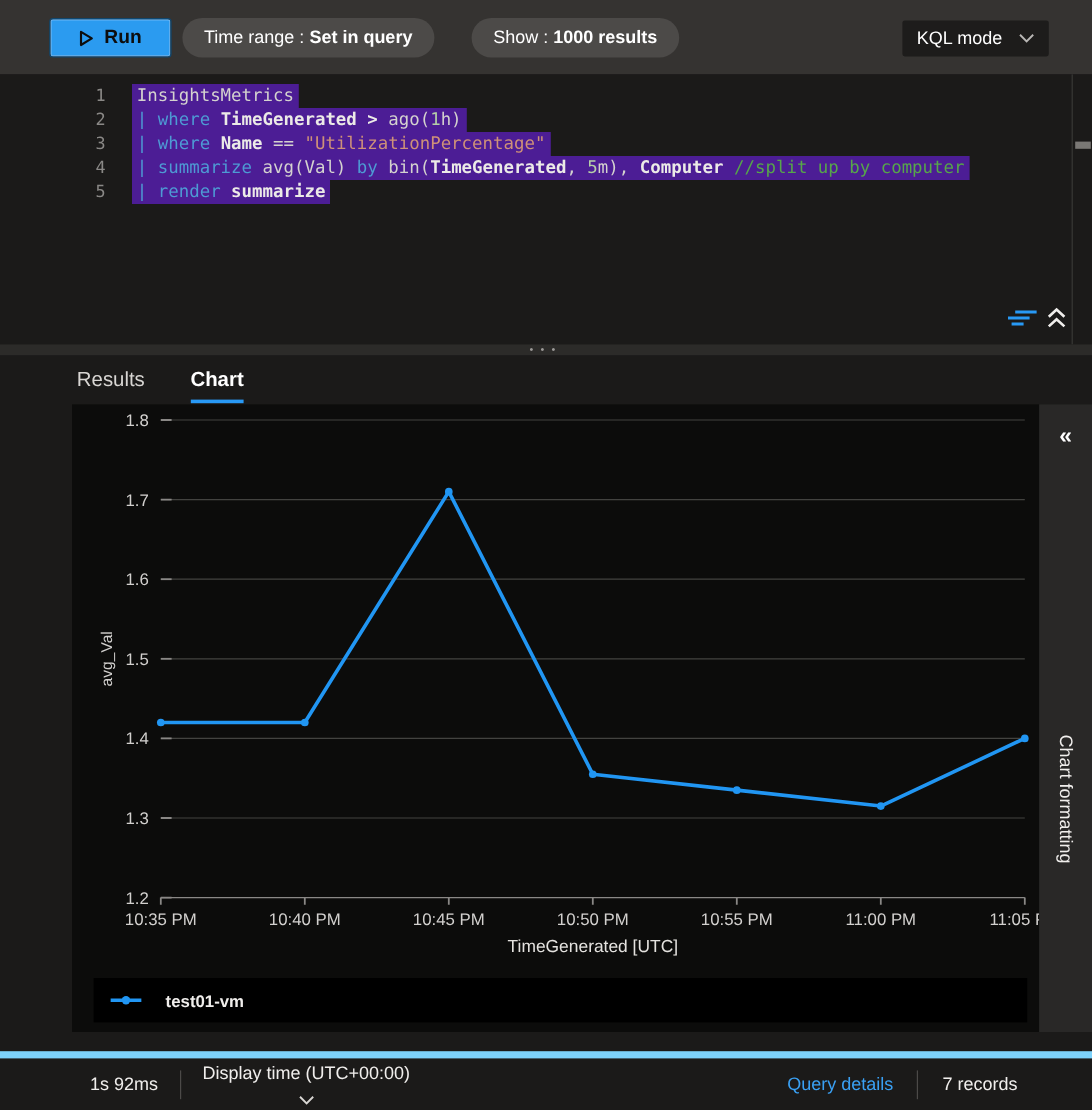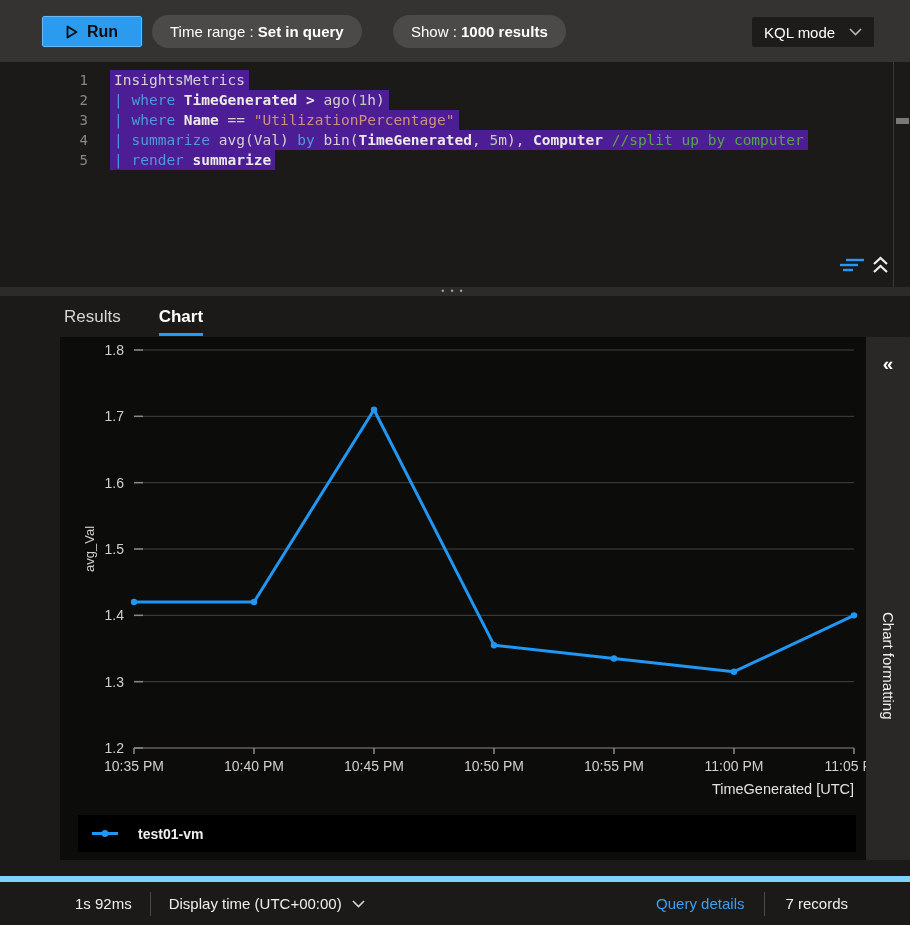--- a/index.html
+++ b/index.html
@@ -54,41 +54,41 @@
   .tab { font-size:17px; color:#d8d6d3; padding-bottom:9px; cursor:pointer; }
   .tab.active { color:#ffffff; font-weight:bold; border-bottom:3px solid #2899f5; padding-bottom:6px; }
 
   
   .chart-panel { position:absolute; left:60px; top:337px; width:806px; height:523px;
                  background:#0c0c0b; }
   .y-title { position:absolute; left:20px; top:13px; height:398px; width:18px;
              display:flex; align-items:center; justify-content:center;
              writing-mode:vertical-rl; transform:rotate(180deg);
              font-size:13px; color:#d2d0ce; }
-  .x-title { position:absolute; left:74px; top:444px; width:720px; text-align:right;
+  .x-title { position:absolute; left:74px; top:444px; width:720px; text-align:center;
              font-size:14.5px; color:#e4e2df; }
   .legend { position:absolute; left:18px; top:478px; width:778px; height:37px;
             background:#000; display:flex; align-items:center; padding-left:14px; gap:9px; }
   .legend-label { font-size:14px; font-weight:bold; color:#f0eeec;margin-left:11px; }
 
   
   .fmt-strip { position:absolute; left:866px; top:337px; width:44px; height:523px;
                background:#292827; display:flex; flex-direction:column; align-items:center; }
   .fmt-expand { margin-top:16px; font-size:19px; font-weight:bold; color:#fff; cursor:pointer; }
   .fmt-label { position:absolute; top:275px; writing-mode:vertical-rl;
                font-size:15px; color:#f0eeec; }
 
   
   .statusbar { position:absolute; left:0; top:876px; width:910px; height:49px;
                border-top:6px solid #7dd3fc; display:flex; align-items:center;
                justify-content:space-between; padding:0 62px 0 75px; font-size:15px; }
   .sb-group { display:flex; align-items:center; }
   .sb-div { width:1px; height:24px; background:#4c4a48; }
   .sb-time { color:#f0eeec; }
-  .sb-display { color:#f0eeec; display:flex; align-items:center; gap:10px; cursor:pointer; }
+  .sb-display { color:#f0eeec; display:flex; align-items:center; gap:10px; cursor:pointer;flex-direction:column; }
   .sb-link { color:#3aa0f3; cursor:pointer; }
   .sb-records { color:#f0eeec; }
   svg { display:block; }
 </style>
 </head>
 <body>
 
 <div class="toolbar">
   <button class="run-btn">
     <span>

